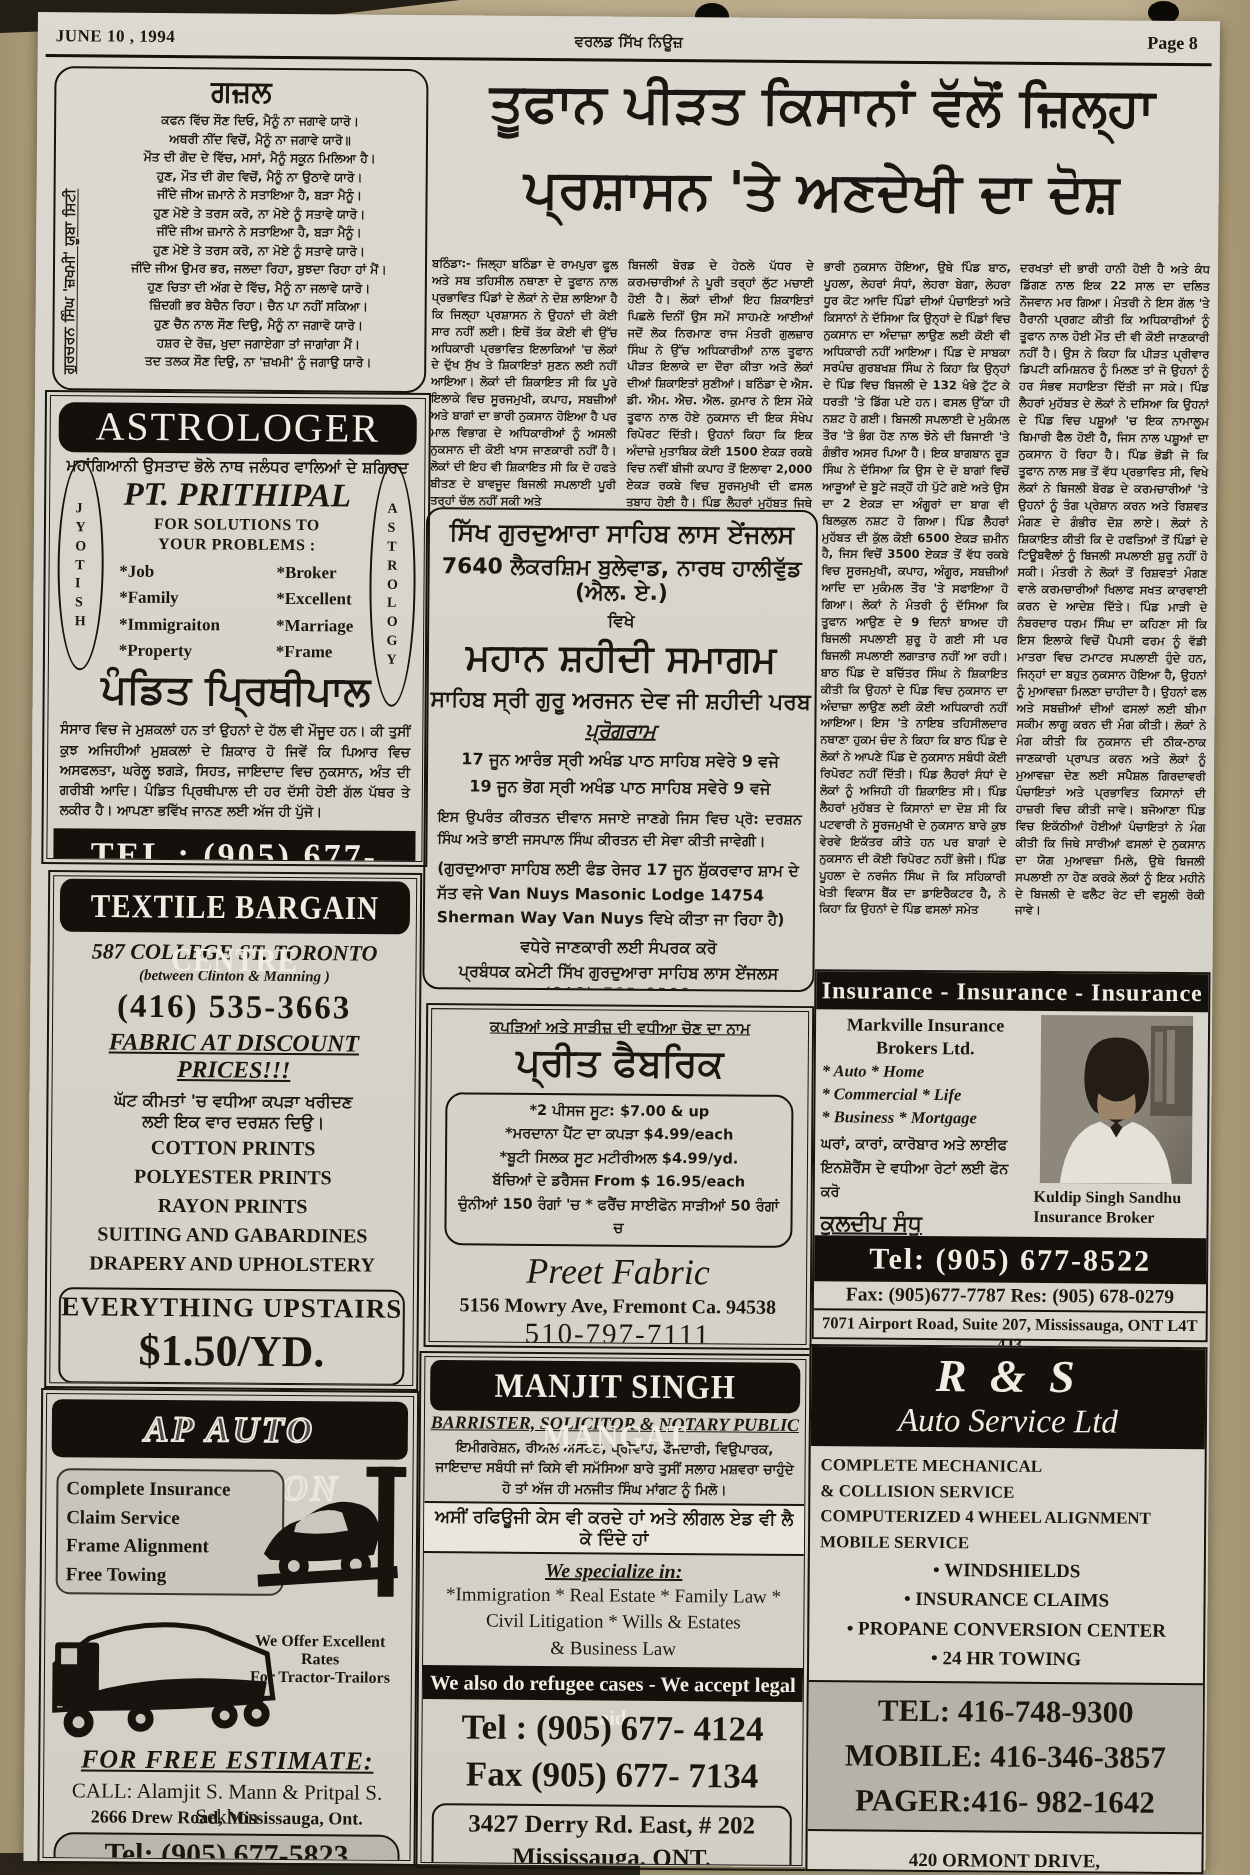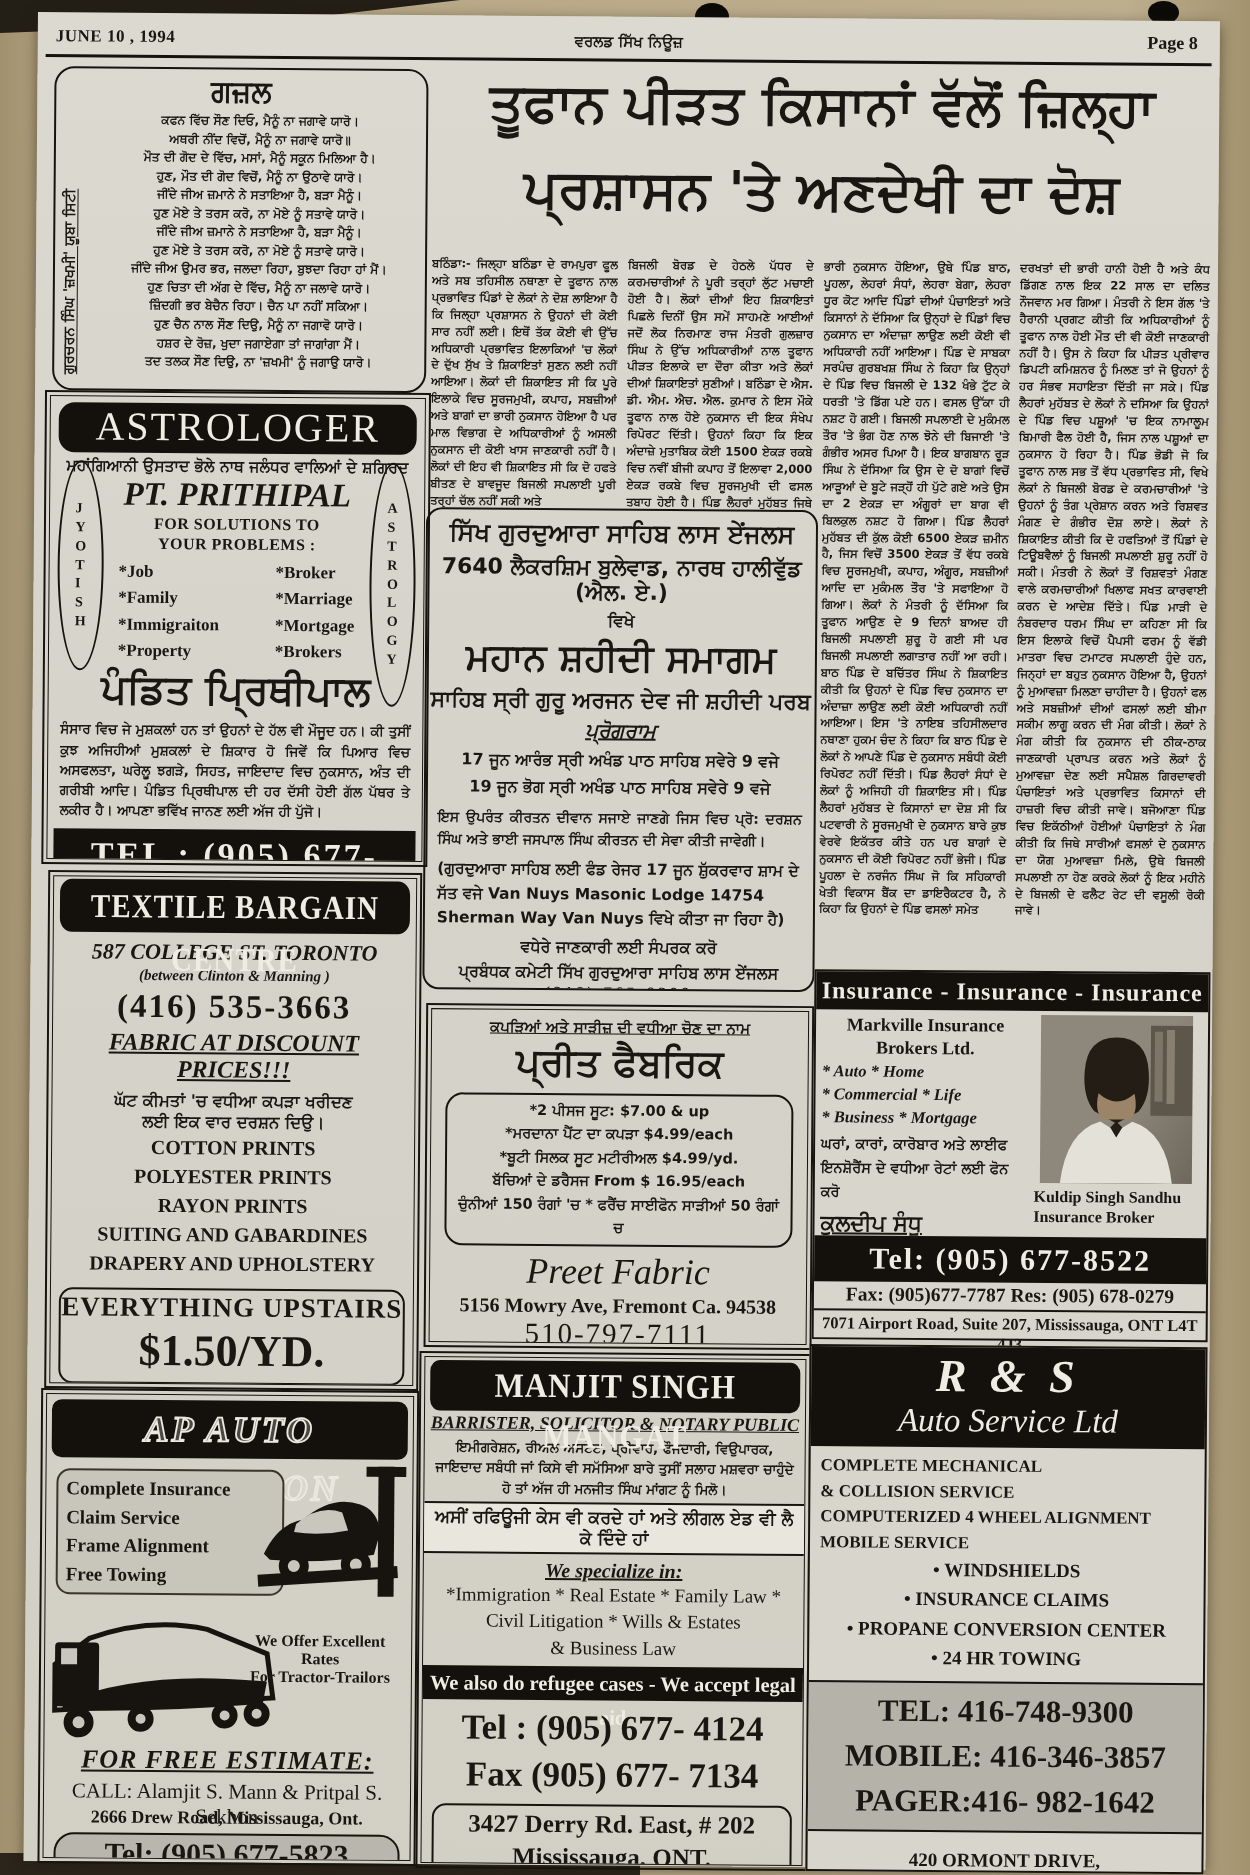--- a/index.html
+++ b/index.html
@@ -217,23 +217,23 @@
       <div class="for1">YOUR PROBLEMS :</div>
       <div class="items">
         <div>
           <div>*Job</div>
           <div>*Family</div>
           <div>*Immigraiton</div>
           <div>*Property</div>
         </div>
         <div>
           <div>*Broker</div>
+          <div>*Excellent</div>
           <div>*Marriage</div>
-          <div>*Mortgage</div>
-          <div>*Brokers</div>
+          <div>*Frame</div>
         </div>
       </div>
       <div class="ell" style="left:8px;top:64px">J<br>Y<br>O<br>T<br>I<br>S<br>H</div>
       <div class="ell" style="right:8px;top:64px;height:240px">A<br>S<br>T<br>R<br>O<br>L<br>O<br>G<br>Y</div>
       <div class="panme pa">ਪੰਡਿਤ ਪ੍ਰਿਥੀਪਾਲ</div>
       <div class="para pa">ਸੰਸਾਰ ਵਿਚ ਜੇ ਮੁਸ਼ਕਲਾਂ ਹਨ ਤਾਂ ਉਹਨਾਂ ਦੇ ਹੱਲ ਵੀ ਮੌਜੂਦ ਹਨ। ਕੀ ਤੁਸੀਂ ਕੁਝ ਅਜਿਹੀਆਂ ਮੁਸ਼ਕਲਾਂ ਦੇ ਸ਼ਿਕਾਰ ਹੋ ਜਿਵੇਂ ਕਿ ਪਿਆਰ ਵਿਚ ਅਸਫਲਤਾ, ਘਰੇਲੂ ਝਗੜੇ, ਸਿਹਤ, ਜਾਇਦਾਦ ਵਿਚ ਨੁਕਸਾਨ, ਅੰਤ ਦੀ ਗਰੀਬੀ ਆਦਿ। ਪੰਡਿਤ ਪ੍ਰਿਥੀਪਾਲ ਦੀ ਹਰ ਦੱਸੀ ਹੋਈ ਗੱਲ ਪੱਥਰ ਤੇ ਲਕੀਰ ਹੈ। ਆਪਣਾ ਭਵਿੱਖ ਜਾਨਣ ਲਈ ਅੱਜ ਹੀ ਪੁੱਜੋ।</div>
       <div class="tel blackbar">TEL : (905) 677- 8987</div>
 
     </div>
   </div>

